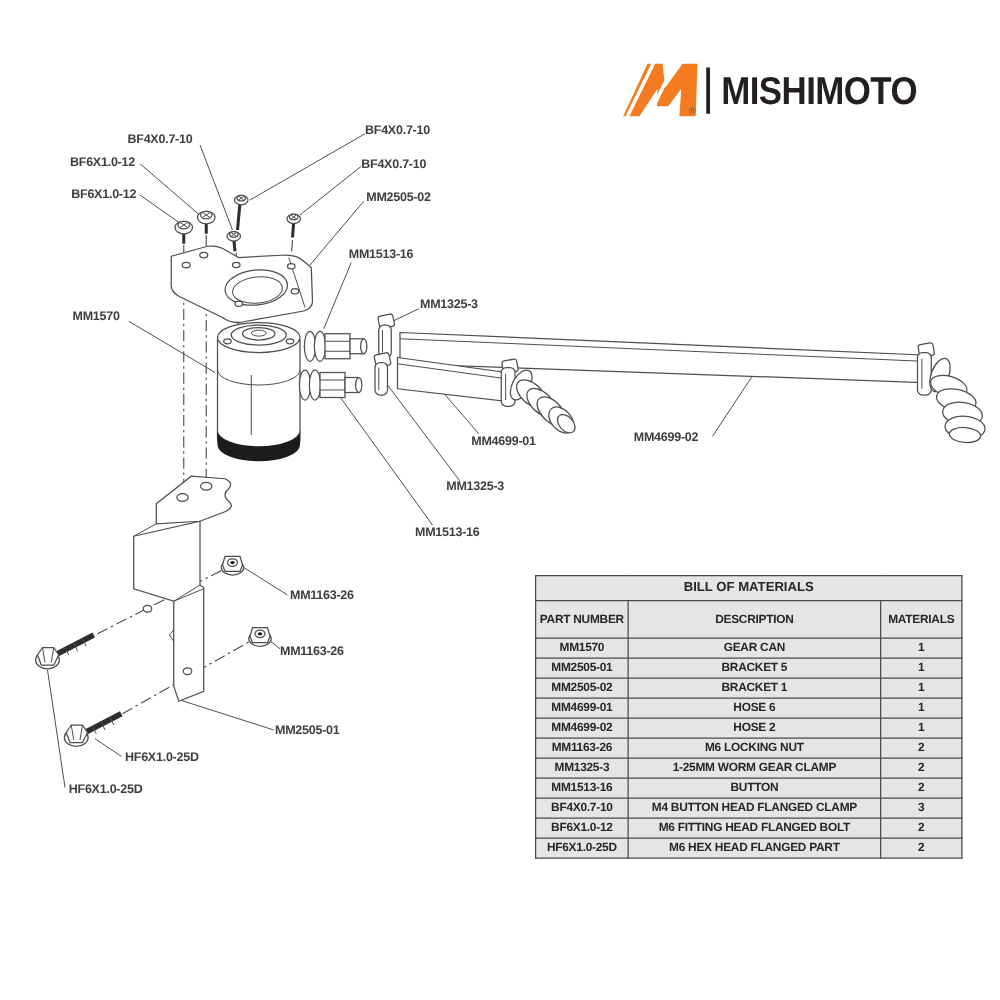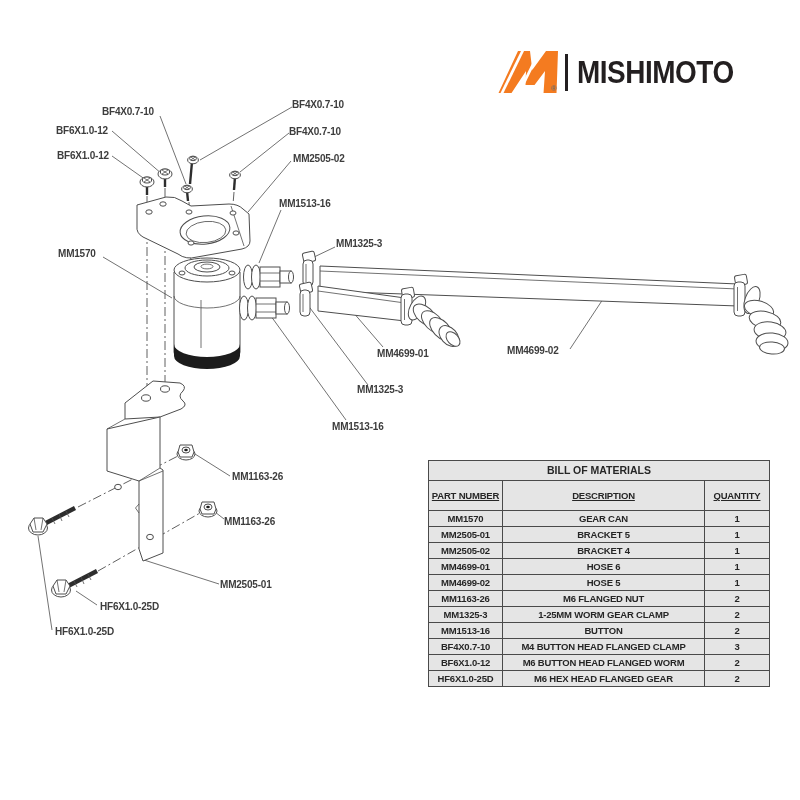--- a/index.html
+++ b/index.html
@@ -19,21 +19,21 @@
   #logo-word{font-size:31px;font-weight:bold;color:#231f20;letter-spacing:-0.5px;
              transform:scaleX(0.9);transform-origin:left center;line-height:31px;}
 
   
   #bom{position:absolute;left:428px;top:444px;width:341px;border-collapse:collapse;
        table-layout:fixed;background:#e5e5e5;margin-top:16px;}
   #bom td,#bom th{border:1px solid #4a4a4a;font-size:9.5px;font-weight:bold;color:#262626;
        text-align:center;vertical-align:middle;padding:1px 2px;letter-spacing:-0.2px;
        font-family:"Liberation Sans", sans-serif;line-height:11px;}
   #bom .title-row th{font-size:10.5px;height:17px;letter-spacing:0;}
-  #bom .head-row th{height:27px;text-decoration:underline;}
+  #bom .head-row th{height:27px;}
   #bom .data-row td{height:13px;}
   #bom col.c-part{width:74px;} #bom col.c-desc{width:202px;} #bom col.c-qty{width:65px;}
   .lnw{stroke:#4e4e4e;stroke-width:1;fill:#ffffff;}
   .lnt{stroke:#4e4e4e;stroke-width:0.8;fill:none;}
   .dash{stroke:#4e4e4e;stroke-width:0.9;fill:none;stroke-dasharray:9 3 2 3;}
   .dark{fill:#1c1c1c;stroke:none;}
   .shaft{stroke:#2d2d2d;stroke-width:4.5;fill:none;}
   .shaft-thin{stroke:#2d2d2d;stroke-width:2.4;fill:none;}
 </style>
 </head>
@@ -267,73 +267,73 @@
         <col class="c-desc">
         <col class="c-qty">
       </colgroup>
     <tbody>
         <tr class="title-row">
       <th colspan="3">BILL OF MATERIALS</th>
     </tr>
     <tr class="head-row">
       <th>PART NUMBER</th>
       <th>DESCRIPTION</th>
-      <th>QUANTITY</th>
+      <th>MATERIALS</th>
     </tr>
     <tr class="data-row">
       <td>MM1570</td>
       <td>GEAR CAN</td>
       <td>1</td>
     </tr>
     <tr class="data-row">
       <td>MM2505-01</td>
       <td>BRACKET 5</td>
       <td>1</td>
     </tr>
     <tr class="data-row">
       <td>MM2505-02</td>
-      <td>BRACKET 4</td>
+      <td>BRACKET 1</td>
       <td>1</td>
     </tr>
     <tr class="data-row">
       <td>MM4699-01</td>
       <td>HOSE 6</td>
       <td>1</td>
     </tr>
     <tr class="data-row">
       <td>MM4699-02</td>
-      <td>HOSE 5</td>
+      <td>HOSE 2</td>
       <td>1</td>
     </tr>
     <tr class="data-row">
       <td>MM1163-26</td>
-      <td>M6 FLANGED NUT</td>
+      <td>M6 LOCKING NUT</td>
       <td>2</td>
     </tr>
     <tr class="data-row">
       <td>MM1325-3</td>
       <td>1-25MM WORM GEAR CLAMP</td>
       <td>2</td>
     </tr>
     <tr class="data-row">
       <td>MM1513-16</td>
       <td>BUTTON</td>
       <td>2</td>
     </tr>
     <tr class="data-row">
       <td>BF4X0.7-10</td>
       <td>M4 BUTTON HEAD FLANGED CLAMP</td>
       <td>3</td>
     </tr>
     <tr class="data-row">
       <td>BF6X1.0-12</td>
-      <td>M6 BUTTON HEAD FLANGED WORM</td>
+      <td>M6 FITTING HEAD FLANGED BOLT</td>
       <td>2</td>
     </tr>
     <tr class="data-row">
       <td>HF6X1.0-25D</td>
-      <td>M6 HEX HEAD FLANGED GEAR</td>
+      <td>M6 HEX HEAD FLANGED PART</td>
       <td>2</td>
     </tr>
   </tbody>
     </table>
 
 </div>
 
 </body></html>

